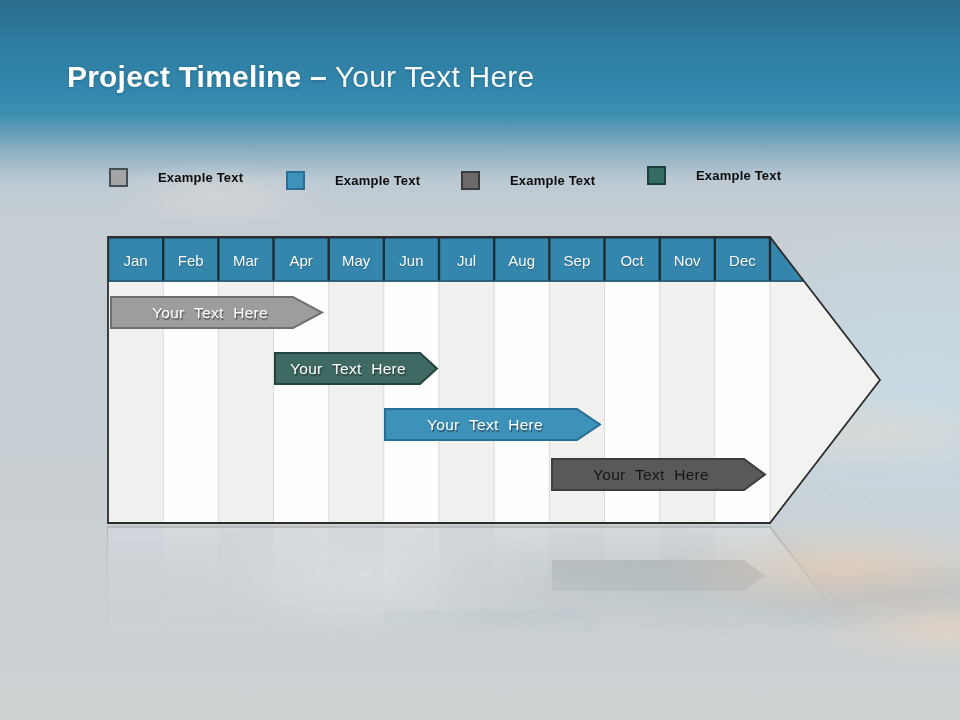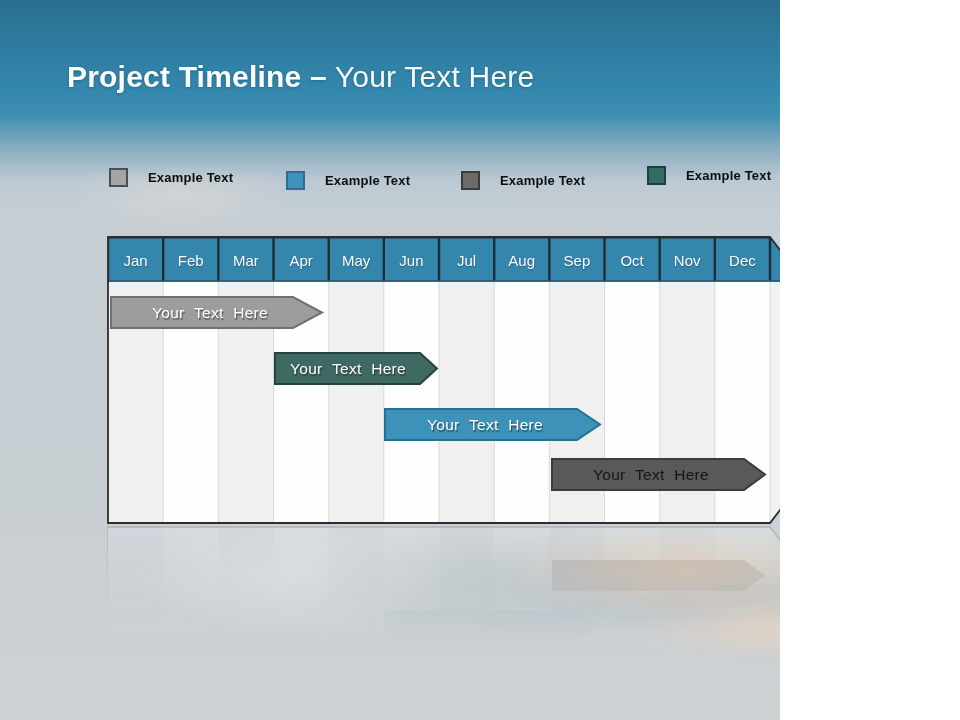--- a/index.html
+++ b/index.html
@@ -1,18 +1,18 @@
 <!DOCTYPE html>
 <html><head>
 <meta charset="utf-8">
 <style>
   html,body { margin:0; padding:0; }
   .slide {
     position: relative;
-    width: 780px; height: 720px;
+    width: 960px; height: 720px;
     overflow: hidden;
     font-family: "Liberation Sans", sans-serif;
     background-image:
       radial-gradient(ellipse 260px 70px at 88% 79%, rgba(244,208,175,0.55), transparent 70%),
       radial-gradient(ellipse 200px 55px at 99% 87%, rgba(246,215,188,0.50), transparent 70%),
       radial-gradient(ellipse 230px 60px at 91% 60%, rgba(241,223,206,0.38), transparent 70%),
       radial-gradient(ellipse 430px 80px at 72% 81%, rgba(118,140,153,0.16), transparent 70%),
       radial-gradient(ellipse 300px 60px at 95% 83%, rgba(110,130,145,0.18), transparent 70%),
       radial-gradient(ellipse 520px 260px at 96% 55%, rgba(200,226,238,0.60), transparent 72%),
       radial-gradient(ellipse 170px 45px at 23% 27%, rgba(233,224,214,0.40), transparent 70%),
@@ -28,21 +28,21 @@
     position: absolute; left: 67px; top: 60px; margin: 0;
     font-size: 30px; color: #fdfeff; font-weight: 400;
     letter-spacing: 0.2px; white-space: nowrap;
     text-shadow: 0 1px 3px rgba(20,50,65,0.35);
   }
   .t-bold { font-weight: 700; }
   .t-sep  { font-weight: 700; }
   .t-light{ font-weight: 400; opacity: 0.97; }
 
   
-  .legend-item { position: absolute; display: flex; align-items: center; gap: 20px; }
+  .legend-item { position: absolute; display: flex; align-items: center; gap: 30px; }
   .li-1 { left: 109px; top: 168px; }
   .li-2 { left: 286px; top: 171px; }
   .li-3 { left: 461px; top: 171px; }
   .li-4 { left: 647px; top: 166px; }
   .swatch { width: 19px; height: 19px; box-sizing: border-box; border: 2px solid #000; }
   .sw-1 { background: #a5a5a5; border-color: #454f56; }
   .sw-2 { background: #3e93bc; border-color: #2a6f93; }
   .sw-3 { background: #6e6a6a; border-color: #3b3b3b; }
   .sw-4 { background: #346b62; border-color: #1d403d; }
   .legend-label {

